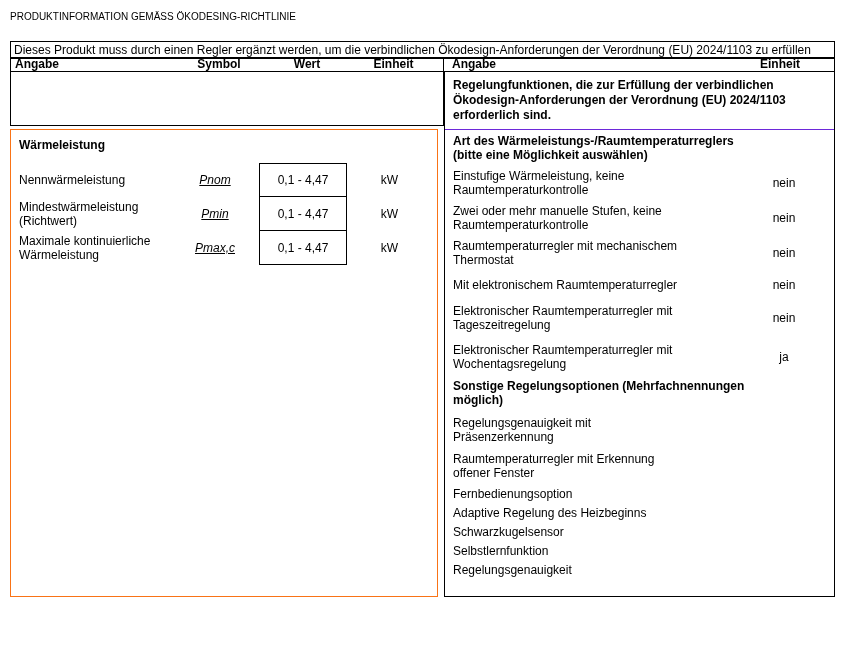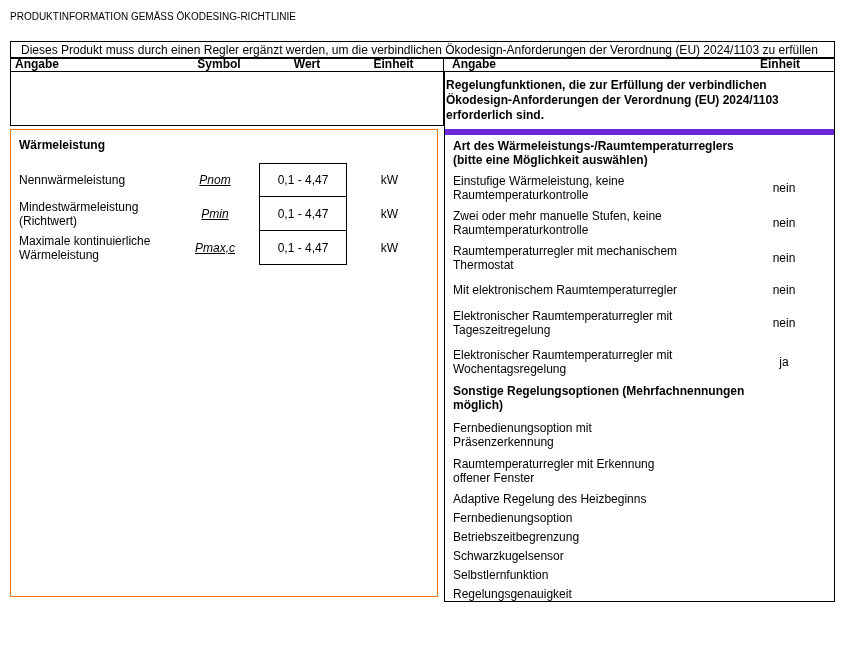--- a/index.html
+++ b/index.html
@@ -9,21 +9,21 @@
     font-size:12px;color:#000;
     -webkit-font-smoothing:antialiased;
   }
   .page{box-sizing:border-box;width:846px;height:648px;padding:9px 11px 0 10px;}
   .doc-title{font-size:10px;line-height:16px;font-weight:normal;margin:0 0 16px 0;}
 
   
   .info-row{display:flex;border:1px solid #000;height:18px;box-sizing:border-box;margin-bottom:1px;align-items:stretch;}
   .info-label{width:160px;box-sizing:border-box;border-right:1px solid #000;display:flex;align-items:center;padding-left:4px;}
   .info-value{flex:1;display:flex;align-items:center;padding-left:5px;white-space:nowrap;overflow:hidden;}
-  .notice-row{border:1px solid #000;height:17px;box-sizing:border-box;display:flex;align-items:center;padding-left:10px;white-space:nowrap;overflow:hidden;}
+  .notice-row{border:1px solid #000;height:17px;box-sizing:border-box;display:flex;align-items:center;padding-left:3px;white-space:nowrap;overflow:hidden;}
 
   
   .header-row{display:flex;border:1px solid #000;height:14px;box-sizing:border-box;font-weight:bold;align-items:flex-end;}
   .hdr-left{width:433px;box-sizing:border-box;border-right:1px solid #000;display:flex;align-items:center;}
   .hdr-angabe{width:164px;padding-left:4px;}
   .hdr-symbol{width:80px;text-align:center;}
   .hdr-wert{width:88px;margin-left:4px;text-align:center;}
   .hdr-einheit{width:85px;text-align:center;}
   .hdr-right{flex:1;display:flex;align-items:center;}
   .hdr-angabe-r{padding-left:8px;}
@@ -37,21 +37,21 @@
   .heat-title{font-weight:bold;margin:8px 0 0 8px;}
   .heat-rows{margin-top:11px;}
   .heat-row{display:flex;align-items:center;height:34px;}
   .heat-label{width:164px;box-sizing:border-box;padding-left:8px;line-height:14px;white-space:pre-line;}
   .heat-symbol{width:80px;text-align:center;font-style:italic;text-decoration:underline;}
   .heat-value{width:88px;height:34px;margin-left:4px;box-sizing:border-box;border:1px solid #000;display:flex;align-items:center;justify-content:center;}
   .heat-row + .heat-row .heat-value{border-top:0;}
   .heat-unit{width:85px;text-align:center;}
 
   .col-right{flex:1;box-sizing:border-box;border:solid #000;border-width:0 1px 1px 1px;overflow:hidden;}
-  .reg-intro{font-weight:bold;padding:6px 1px;line-height:15px;border-bottom:6px solid #6d28d9;white-space:pre-line;}
+  .reg-intro{font-weight:bold;padding:6px 8px;line-height:15px;border-bottom:1px solid #6d28d9;white-space:pre-line;}
   .sec-heading{font-weight:bold;margin:4px 8px 0 8px;line-height:14px;white-space:pre-line;}
   .other-heading{margin-top:8px;}
   .opt-row{display:flex;margin-top:7px;padding-left:8px;}
   .opt-label{flex:1;line-height:14px;white-space:pre-line;}
   .opt-value{width:100px;flex:none;text-align:center;align-self:center;}
   .type-opts > div:nth-of-type(4){margin-top:11px;}
   .type-opts > div:nth-of-type(5){margin-top:12px;}
   .type-opts > div:nth-of-type(6){margin-top:11px;}
   .other-items > div{margin-top:5px;padding-left:8px;line-height:14px;white-space:pre-line;}
   .other-items > div:nth-of-type(1){margin-top:9px;}
@@ -155,31 +155,30 @@
           <div class="opt-row">
             <div class="opt-label">Elektronischer Raumtemperaturregler mit
 Wochentagsregelung</div>
             <div class="opt-value">ja</div>
           </div>
         </div>
       <div class="sec-heading other-heading">Sonstige Regelungsoptionen (Mehrfachnennungen
 möglich)</div>
       <div class="other-items">
 
-          <div>Fernbedienungsoption mit
+          <div>Regelungsgenauigkeit mit
 Präsenzerkennung</div>
 
           <div>Raumtemperaturregler mit Erkennung
 offener Fenster</div>
 
+          <div>Fernbedienungsoption</div>
+
           <div>Adaptive Regelung des Heizbeginns</div>
 
-          <div>Fernbedienungsoption</div>
-
-          <div>Betriebszeitbegrenzung</div>
 
           <div>Schwarzkugelsensor</div>
 
           <div>Selbstlernfunktion</div>
 
           <div>Regelungsgenauigkeit</div>
         </div>
     </div>
 
   </div>

